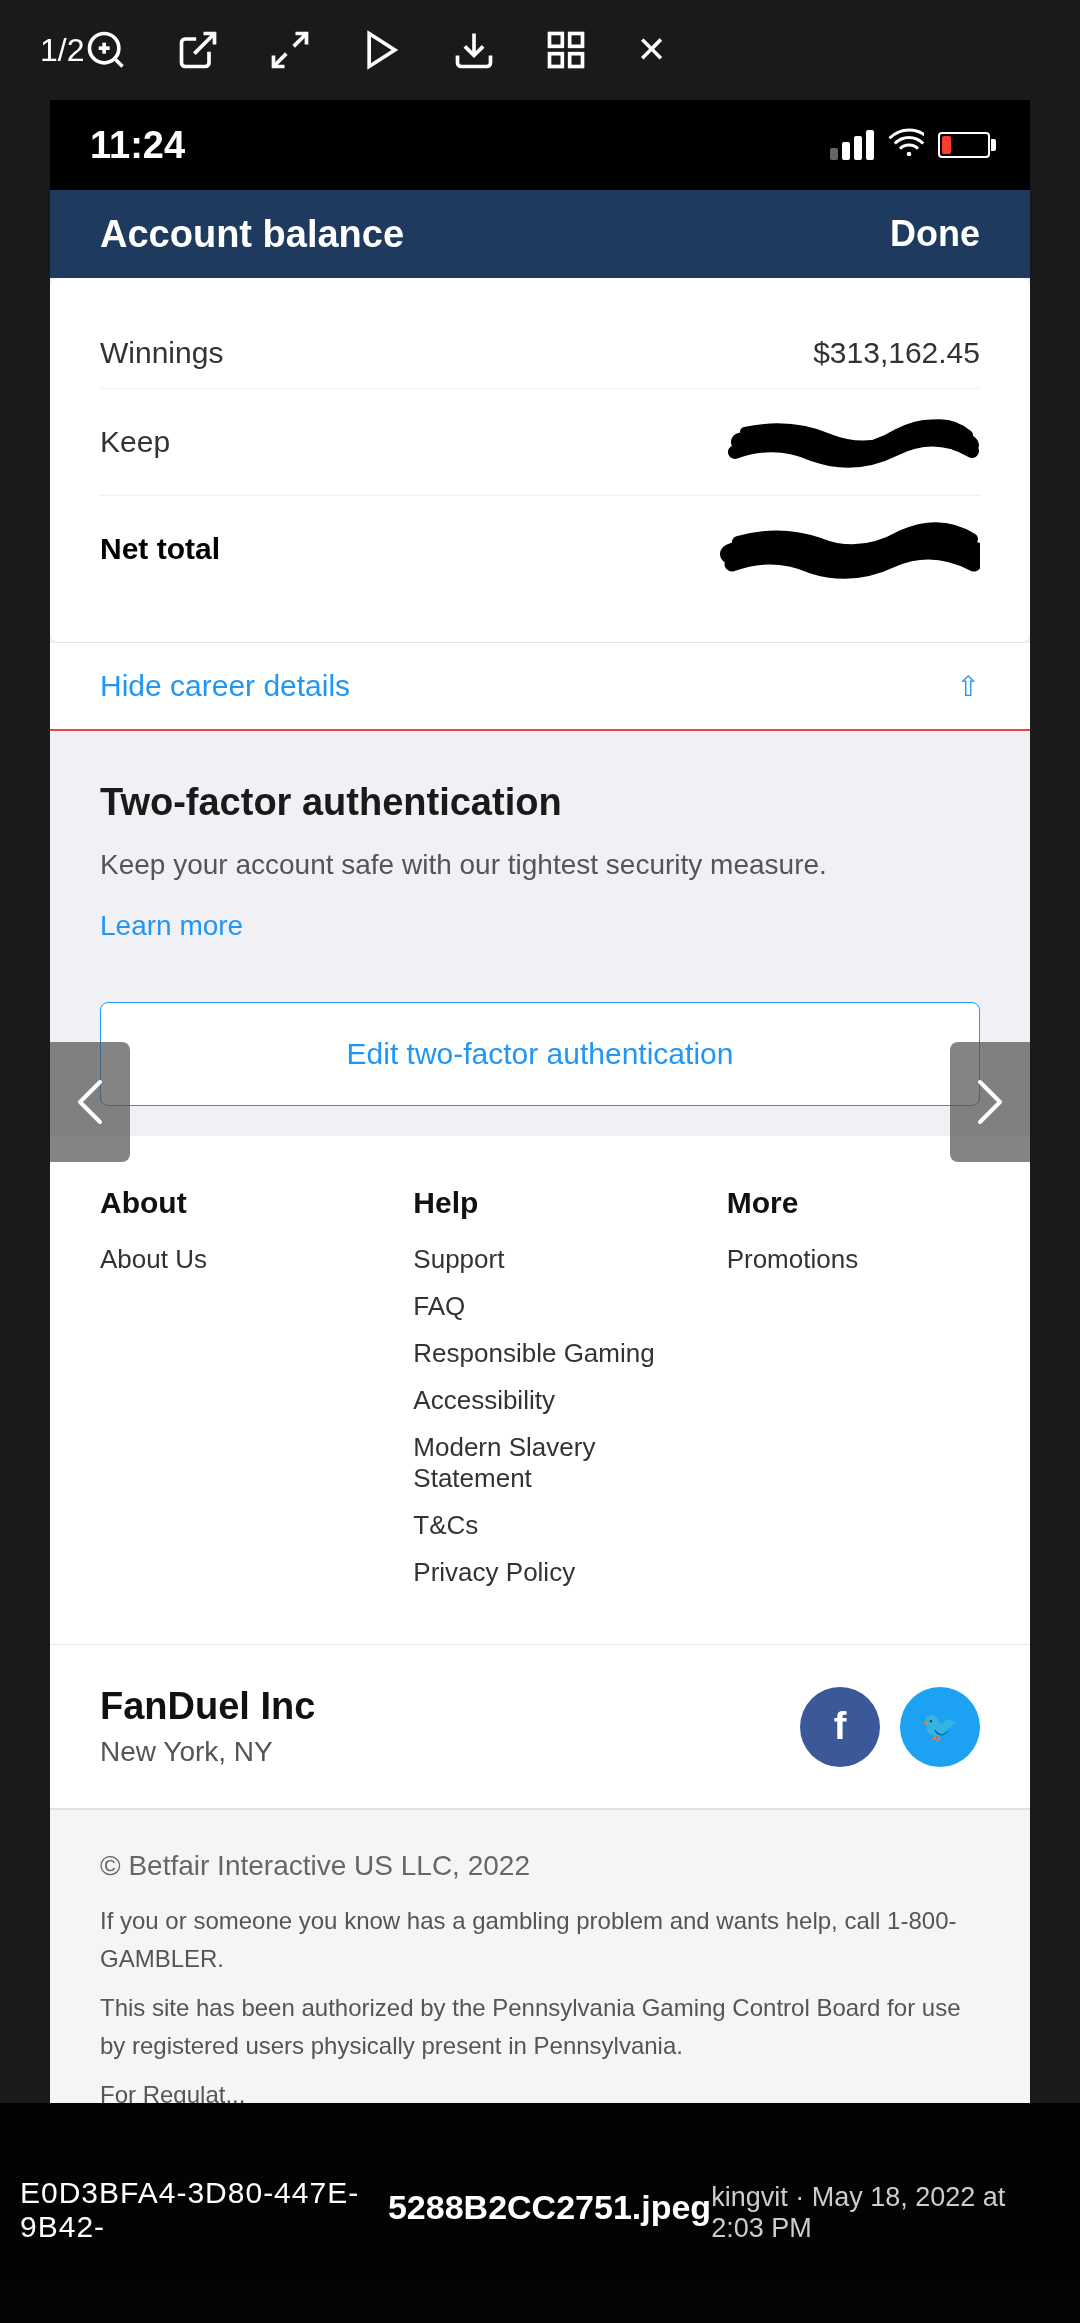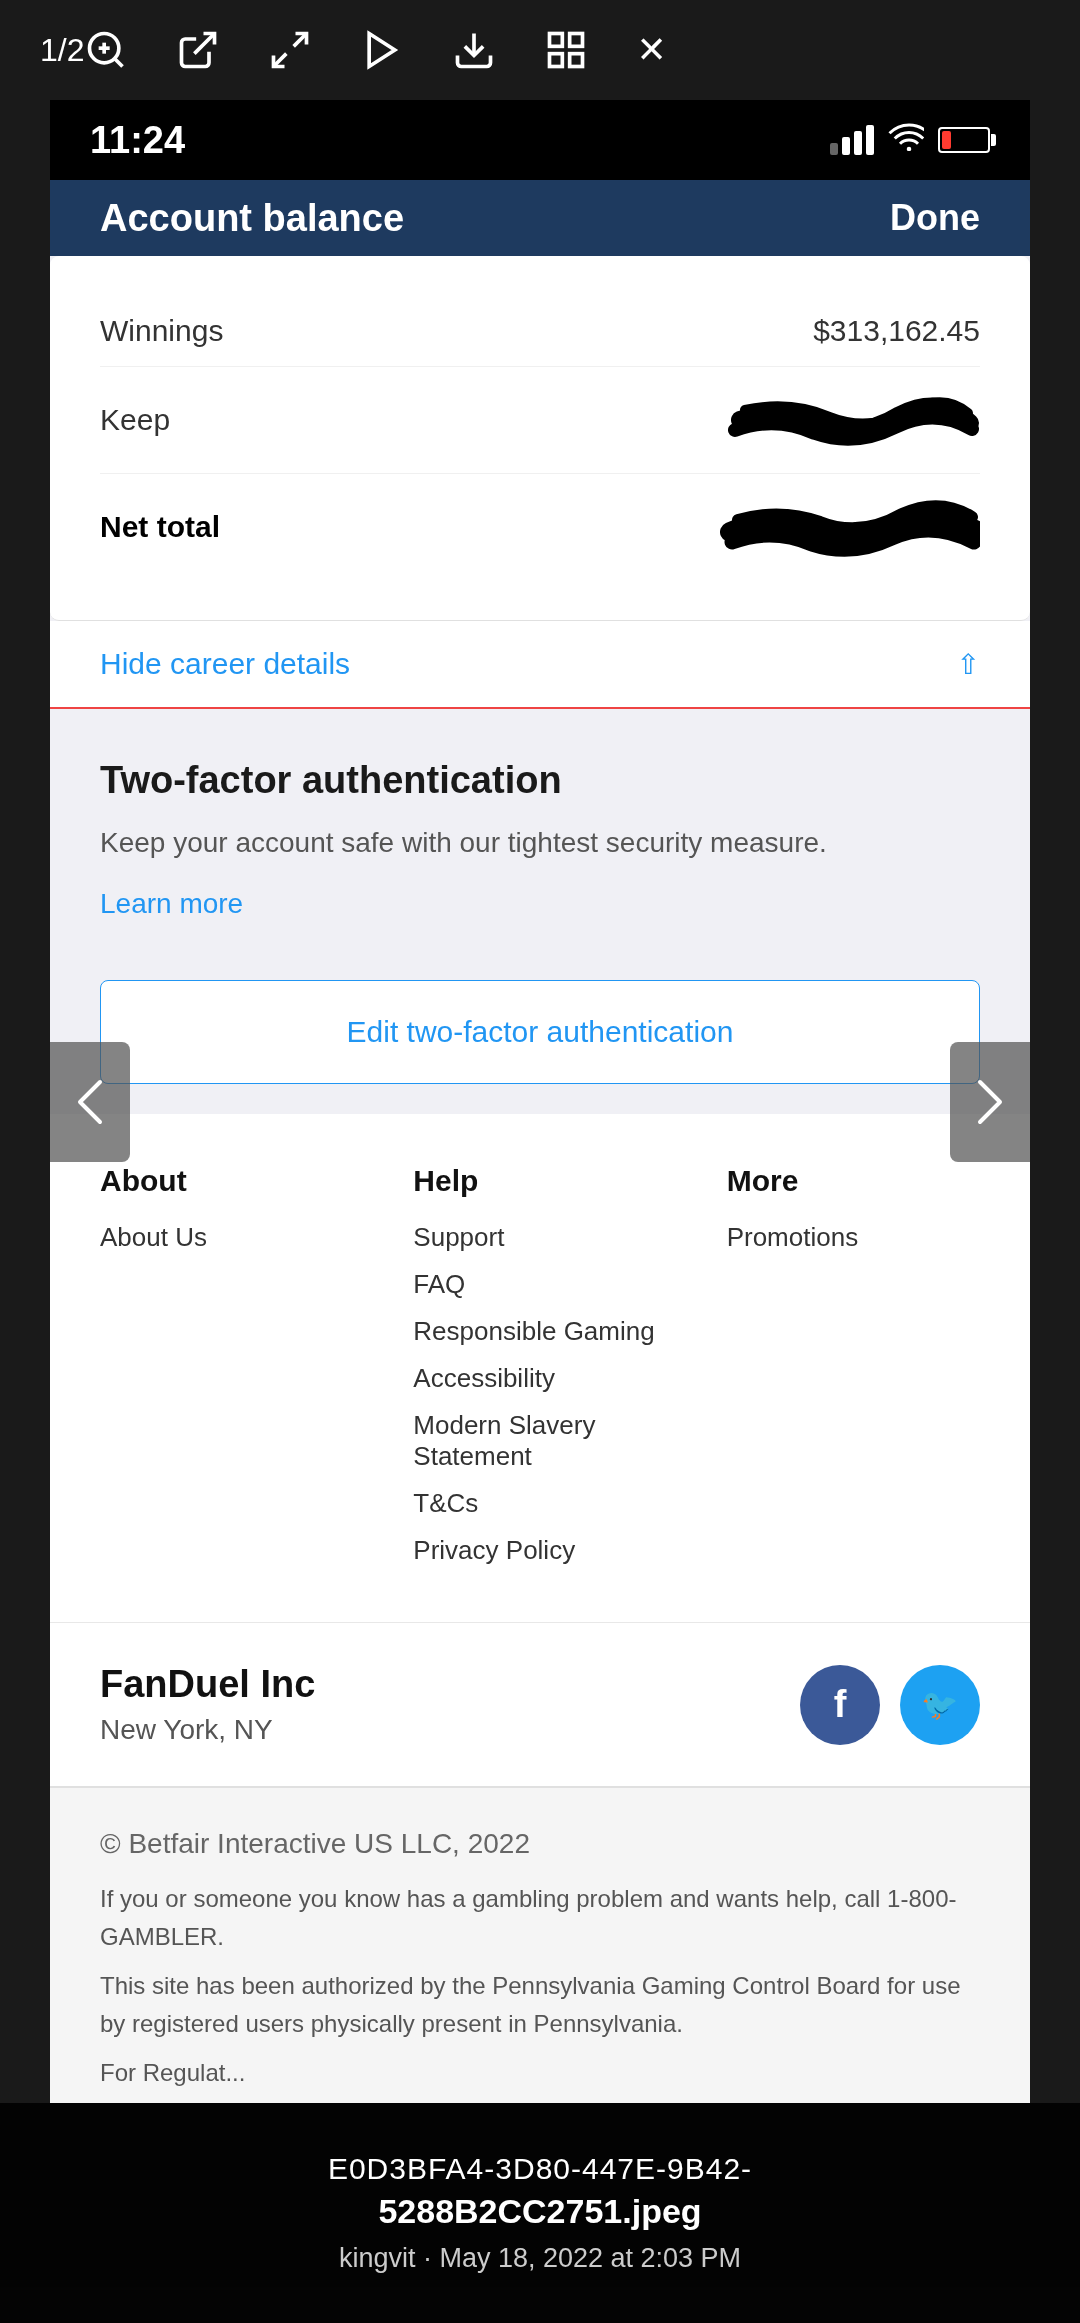--- a/index.html
+++ b/index.html
@@ -50,21 +50,21 @@
       left: 50px;
       right: 50px;
       bottom: 220px;
       background: #f0f0f5;
       overflow: hidden;
     }
 
     
     .status-bar {
       background: #000000;
-      height: 80px;
+      height: 90px;
       display: flex;
       align-items: center;
       justify-content: space-between;
       padding: 0 40px;
     }
     .status-time {
       color: #ffffff;
       font-size: 38px;
       font-weight: 600;
     }
@@ -112,21 +112,21 @@
     .battery-fill {
       background: #ff3b30;
       height: 100%;
       width: 20%;
       border-radius: 2px;
     }
 
     
     .app-header {
       background: #1e3a5f;
-      height: 76px;
+      height: 88px;
       display: flex;
       align-items: center;
       justify-content: space-between;
       padding: 0 50px;
     }
     .header-title {
       color: #ffffff;
       font-size: 38px;
       font-weight: 700;
     }
@@ -339,21 +339,21 @@
 
     
     .bottom-overlay {
       position: absolute;
       bottom: 0;
       left: 0;
       right: 0;
       height: 220px;
       background: rgba(0,0,0,0.85);
       display: flex;
-      flex-direction: column;
+      flex-direction: row;
       align-items: center;
       justify-content: center;
       padding: 20px;
     }
     .filename-hash {
       color: #ffffff;
       font-size: 30px;
       font-weight: 500;
       letter-spacing: 1px;
       margin-bottom: 6px;

